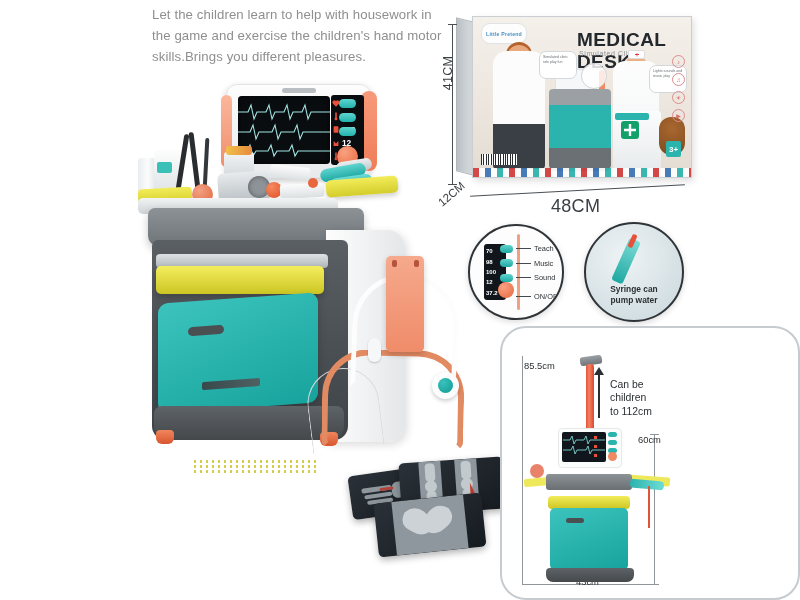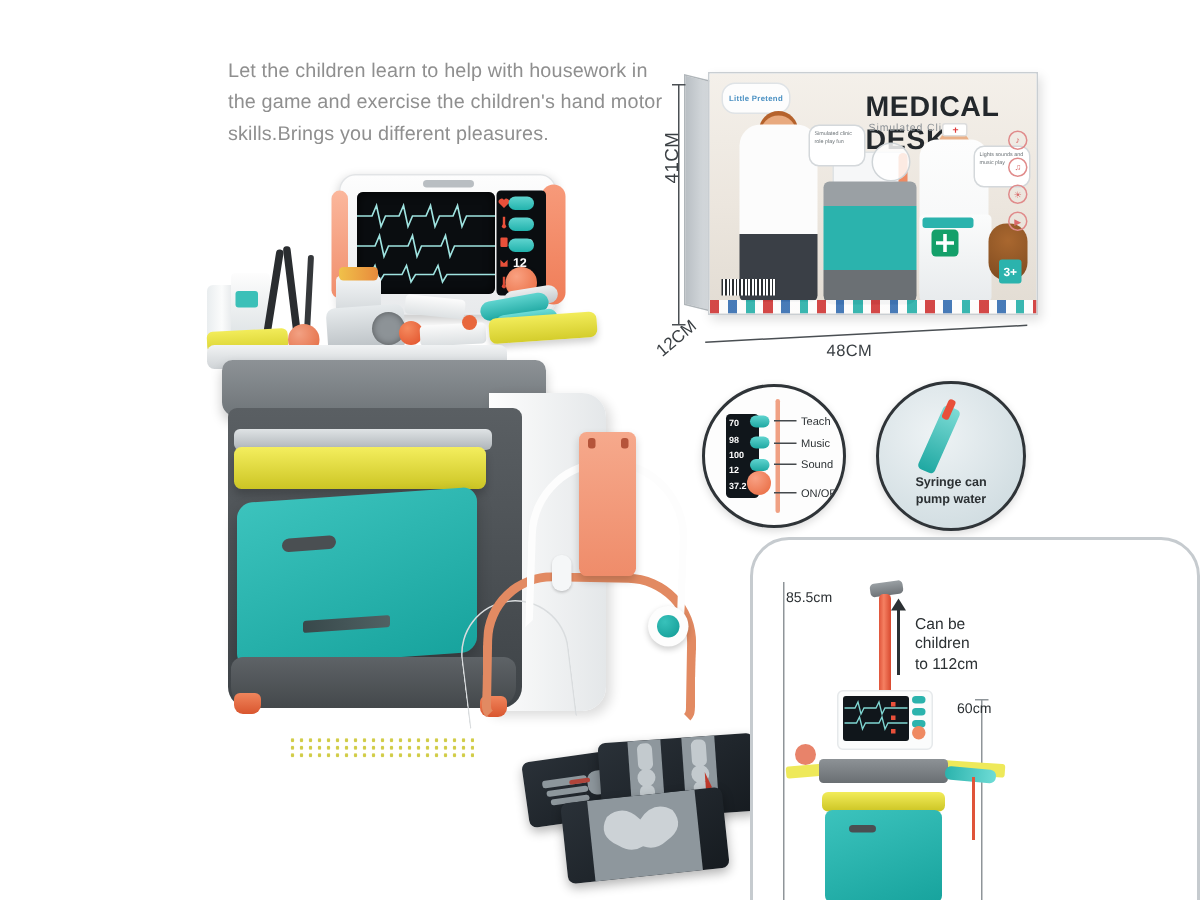--- a/index.html
+++ b/index.html
@@ -1,20 +1,20 @@
 <!DOCTYPE html>
 <html><head>
 <meta charset="utf-8">
 <style>
   html,body{margin:0;padding:0;}
   body{
     width:800px;height:600px;overflow:hidden;background:#ffffff;
     font-family:"Liberation Sans",sans-serif;position:relative;
   }
-  .stage{position:absolute;inset:0;margin-top:32px;}
+  .stage{position:absolute;inset:0;}
 
   
   .blurb{
     position:absolute;left:152px;top:4px;width:300px;
     font-size:13.2px;line-height:21px;color:#8f8f8f;letter-spacing:.1px;
   }
 
   
   .product{position:absolute;left:130px;top:80px;width:360px;height:420px;}
 
@@ -243,21 +243,21 @@
       #d23b3b 0 6px,#fff 6px 12px,#3a72b5 12px 18px,#fff 18px 24px,
       #2bb3ad 24px 30px,#fff 30px 36px);opacity:.92;}
   .pkg-barcode{position:absolute;left:8px;bottom:12px;width:36px;height:11px;
     background:repeating-linear-gradient(90deg,#2a2e31 0 1px,#fff 1px 2.4px);}
 
   
   .dim-41{position:absolute;left:431px;top:66px;font-size:12.5px;color:#3a3f43;
     transform:rotate(-90deg);transform-origin:center;letter-spacing:.3px;}
   .dim-12{position:absolute;left:436px;top:188px;font-size:11.5px;color:#3a3f43;
     transform:rotate(-40deg);transform-origin:center;}
-  .dim-48{position:absolute;left:551px;top:196px;font-size:11px;color:#3a3f43;
+  .dim-48{position:absolute;left:551px;top:196px;font-size:18px;color:#3a3f43;
     letter-spacing:.3px;}
   .dline{position:absolute;background:#4a4f53;}
   .dl-v{left:452px;top:24px;width:1px;height:160px;}
   .dl-vt{left:448px;top:24px;width:9px;height:1px;}
   .dl-vb{left:448px;top:184px;width:9px;height:1px;}
   .dl-h{left:470px;top:190px;width:215px;height:1px;transform:rotate(-3deg);}
 
   
   .circle{position:absolute;border-radius:50%;border:2.6px solid #2f3438;
     overflow:hidden;box-shadow:0 2px 6px rgba(0,0,0,.15);}

